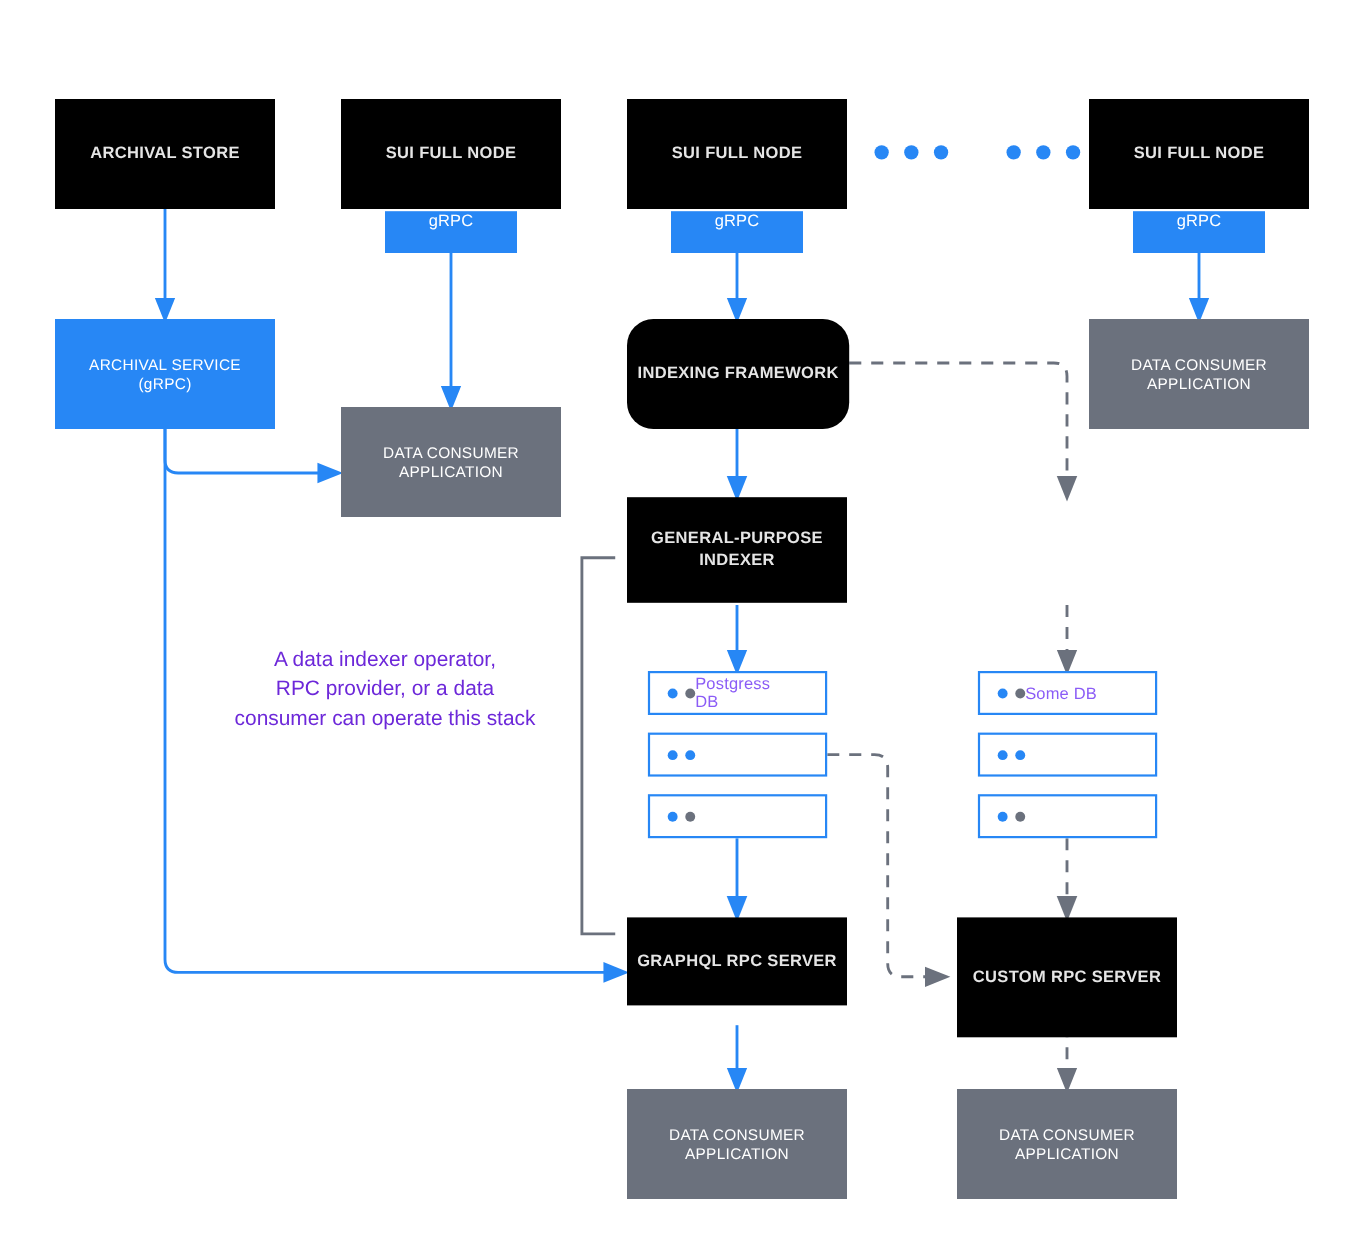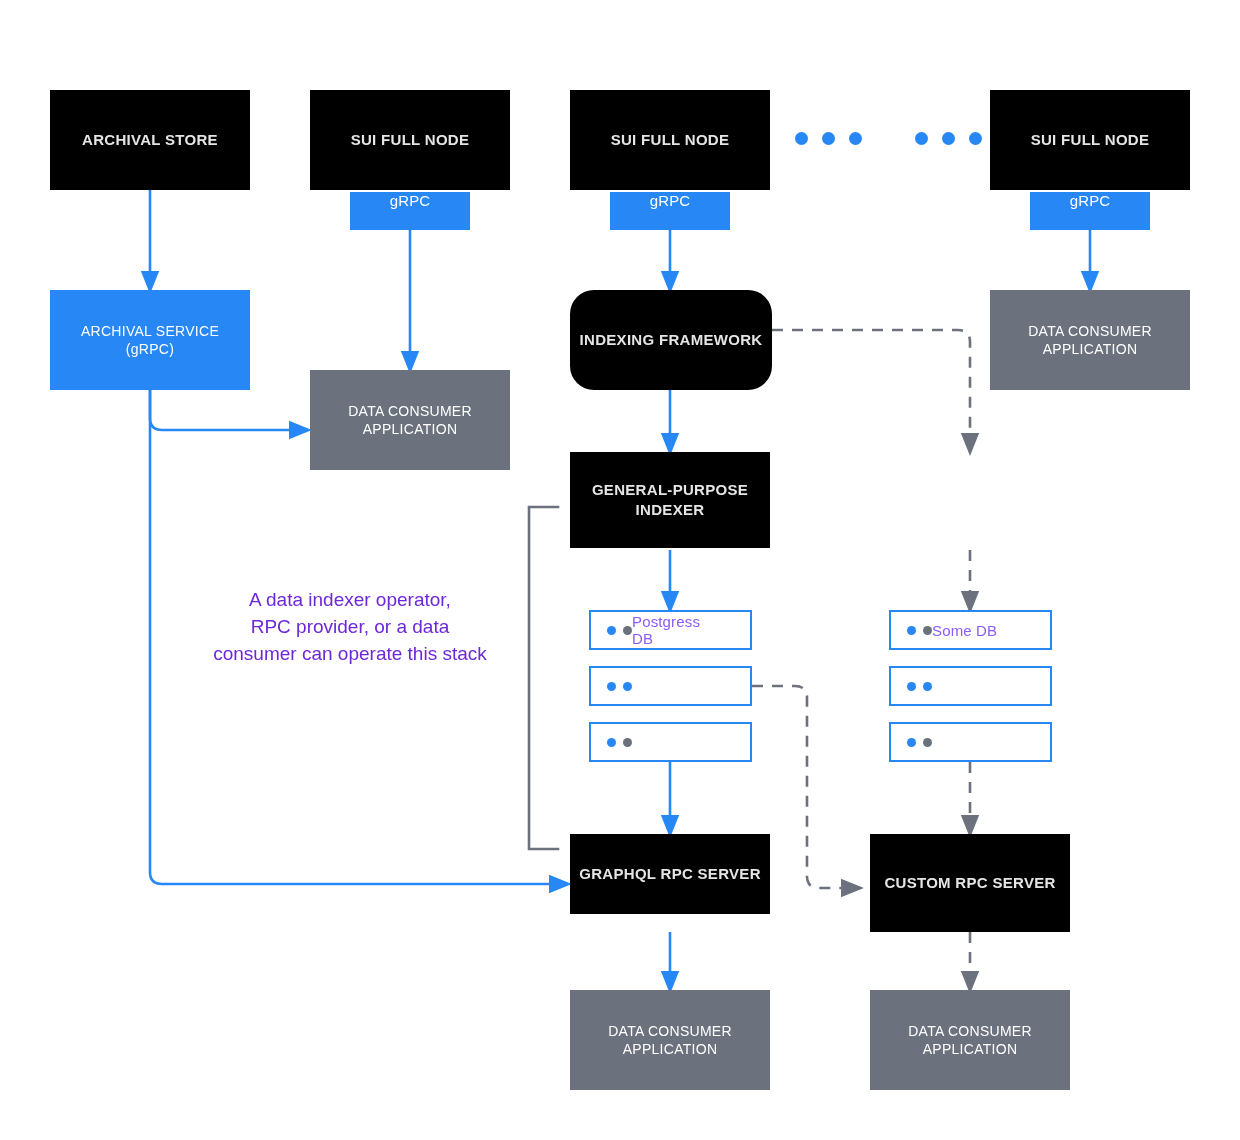--- a/index.html
+++ b/index.html
@@ -276,21 +276,21 @@
   </div>
 
   <div class="annotation" style="left:185px; top:587px; width:330px;">A data indexer operator,
 RPC provider, or a data
 consumer can operate this stack</div>
 
   <div class="node black" style="left:570px; top:834px; width:200px; height:80px;">
     <span>GRAPHQL RPC SERVER</span>
   </div>
 
-  <div class="node black" style="left:870px; top:834px; width:200px; height:98px;">
+  <div class="node black" style="left:870px; top:834px; width:200px; height:109px;">
     <span>CUSTOM RPC SERVER</span>
   </div>
 
   <div class="node gray" style="left:570px; top:990px; width:200px; height:100px;">
     <span style="white-space:pre-line;">DATA CONSUMER
 APPLICATION</span>
   </div>
 
   <div class="node gray" style="left:870px; top:990px; width:200px; height:100px;">
     <span style="white-space:pre-line;">DATA CONSUMER

